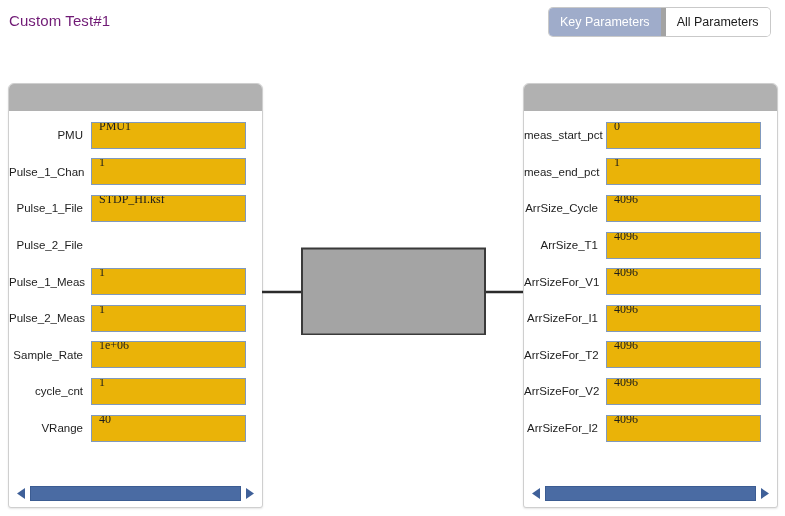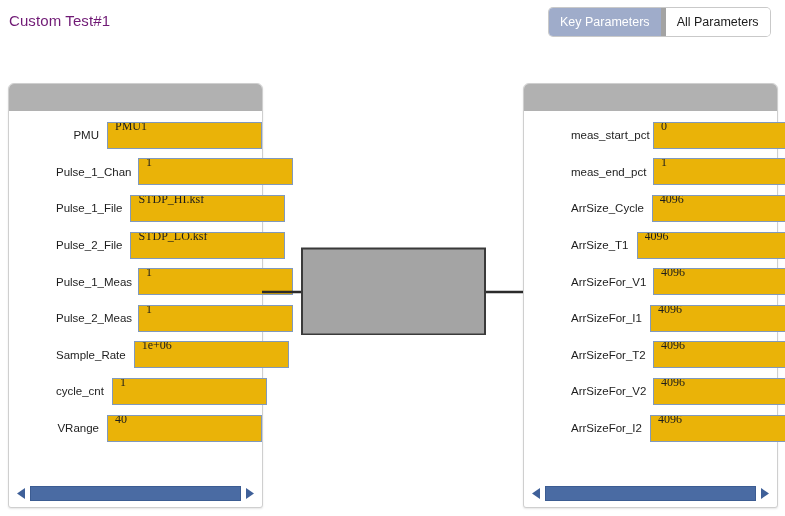--- a/index.html
+++ b/index.html
@@ -73,21 +73,20 @@
 
   .panel-header {
     height: 27px;
     background: #b1b1b1;
     border-radius: 5px 5px 0 0;
   }
 
   .panel-body {
     position: relative;
     padding-top: 6px;
-    margin-left: 47px;
   }
 
   .param-row {
     display: flex;
     align-items: center;
     height: 36.6px;
   }
   .param-label {
     width: 82px;
     text-align: right;
@@ -176,21 +175,20 @@
       <div class="param-row">
         <div class="param-label">Pulse_1_Chan</div>
         <input type="text" class="param-input" value="1" style="">
       </div>
       <div class="param-row">
         <div class="param-label">Pulse_1_File</div>
         <input type="text" class="param-input" value="STDP_HI.ksf" style="">
       </div>
       <div class="param-row">
         <div class="param-label">Pulse_2_File</div>
-        <input type="text" class="param-input" value="STDP_LO.ksf" style="">
       </div>
       <div class="param-row">
         <div class="param-label">Pulse_1_Meas</div>
         <input type="text" class="param-input" value="1" style="">
       </div>
       <div class="param-row">
         <div class="param-label">Pulse_2_Meas</div>
         <input type="text" class="param-input" value="1" style="">
       </div>
       <div class="param-row">

